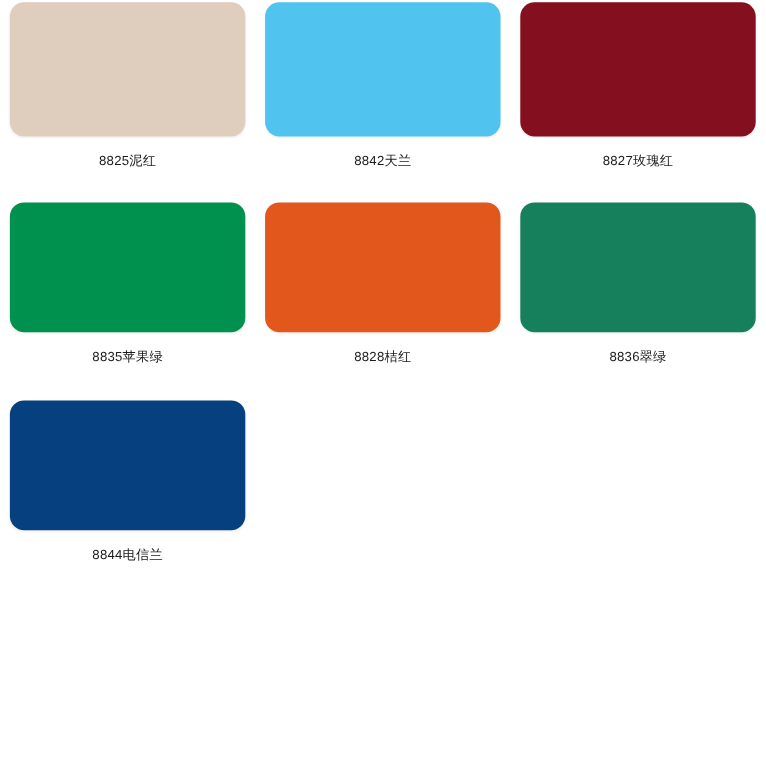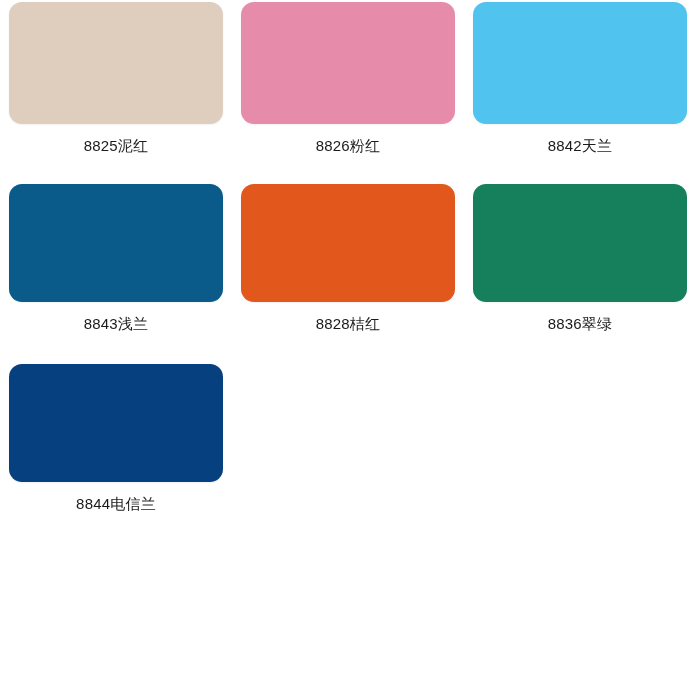--- a/index.html
+++ b/index.html
@@ -31,21 +31,21 @@
   }
   .swatch-chip {
     width: 214px;
     height: 118px;
     margin-top: 4px;
     border-radius: 13px;
     box-shadow: 0 1px 2px rgba(0,0,0,0.06);
   }
   .swatch-label {
     margin-top: 12px;
-    font-size: 15px;
+    font-size: 12px;
     line-height: 20px;
     color: #1b1b1b;
     letter-spacing: 0.2px;
     text-align: center;
     white-space: nowrap;
   }
   
   #swatch-grid .swatch-cell:nth-child(-n+3) .swatch-chip {
     margin-top: 2px;
     height: 122px;
@@ -53,30 +53,30 @@
 </style>
 </head>
 <body style="background: rgb(255, 255, 255);">
 
 <div id="swatch-grid">
     <div class="swatch-cell">
       <div class="swatch-chip" style="background-color: rgb(223, 205, 189);"></div>
       <div class="swatch-label">8825泥红</div>
     </div>
     <div class="swatch-cell">
-      <div class="swatch-chip" style="background-color: rgb(231, 139, 170);"></div>
-      <div class="swatch-label">8826粉红</div>
-    </div>
-    <div class="swatch-cell">
       <div class="swatch-chip" style="background-color: rgb(81, 195, 239);"></div>
       <div class="swatch-label">8842天兰</div>
     </div>
     <div class="swatch-cell">
-      <div class="swatch-chip" style="background-color: rgb(11, 91, 138);"></div>
-      <div class="swatch-label">8843浅兰</div>
+      <div class="swatch-chip" style="background-color: rgb(132, 16, 31);"></div>
+      <div class="swatch-label">8827玫瑰红</div>
+    </div>
+    <div class="swatch-cell">
+      <div class="swatch-chip" style="background-color: rgb(0, 145, 79);"></div>
+      <div class="swatch-label">8835苹果绿</div>
     </div>
     <div class="swatch-cell">
       <div class="swatch-chip" style="background-color: rgb(225, 87, 28);"></div>
       <div class="swatch-label">8828桔红</div>
     </div>
     <div class="swatch-cell">
       <div class="swatch-chip" style="background-color: rgb(22, 128, 92);"></div>
       <div class="swatch-label">8836翠绿</div>
     </div>
     <div class="swatch-cell">

